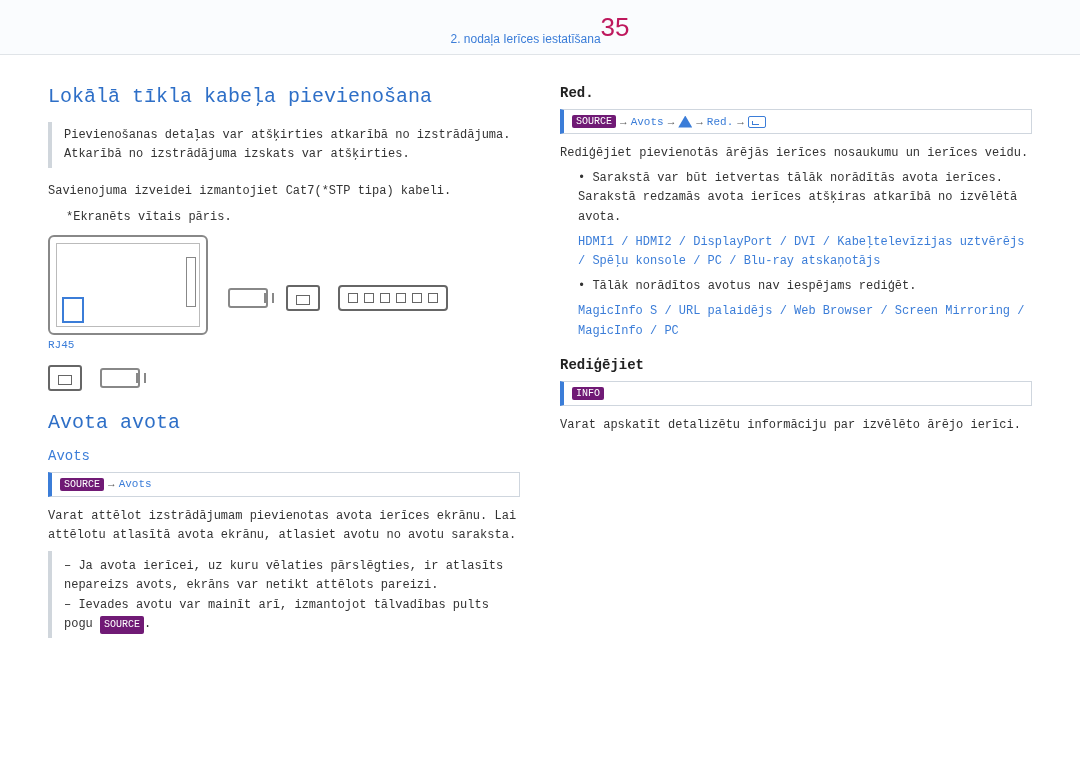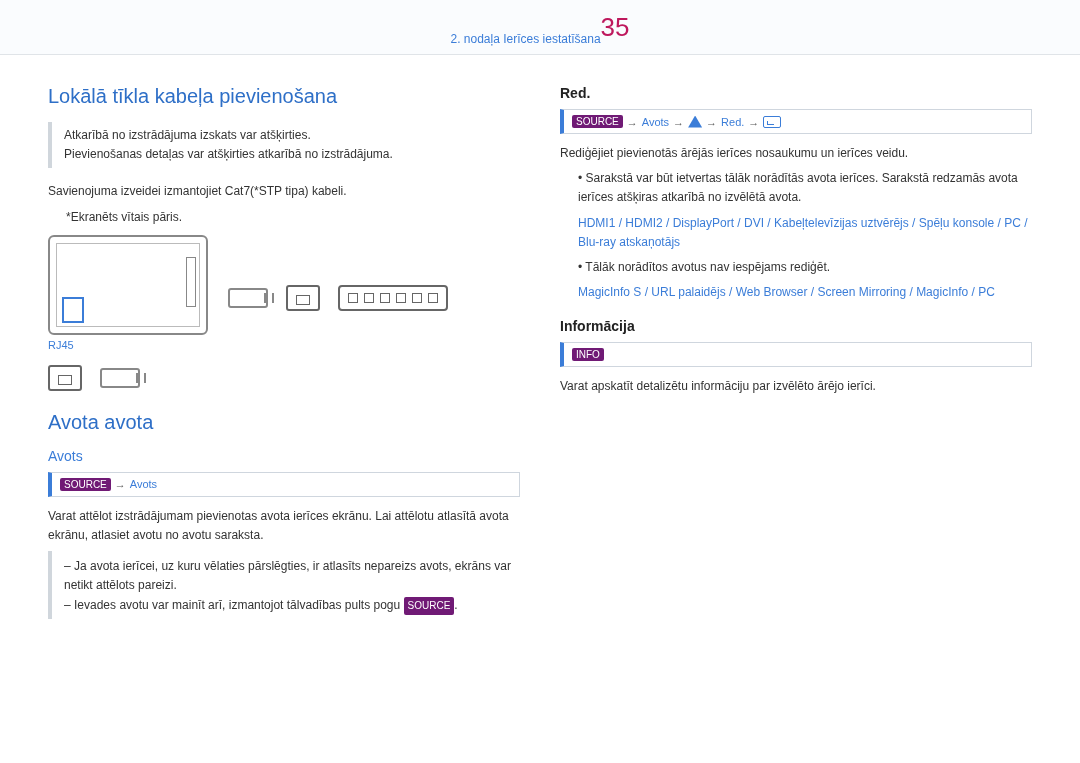--- a/index.html
+++ b/index.html
@@ -27,20 +27,21 @@
   }
   .page-number {
     color: #be185d;
     font-size: 26px;
     font-weight: 400;
   }
   .content {
     display: flex;
     padding: 30px 48px 0 48px;
     gap: 40px;
+    font-family: Liberation Mono, monospace;
   }
   .col {
     flex: 1;
     min-width: 0;
   }
   h1 {
     color: #2e6fc7;
     font-size: 20px;
     font-weight: 500;
     margin-bottom: 14px;
@@ -205,22 +206,22 @@
   <span class="chapter-label">2. nodaļa Ierīces iestatīšana</span>
   <span class="page-number">35</span>
 </div>
 
 <div class="content">
 
   <div class="col">
     <h1>Lokālā tīkla kabeļa pievienošana</h1>
 
     <div class="note-box">
+      <div>Pievienošanas detaļas var atšķirties atkarībā no izstrādājuma.</div>
       <div>Atkarībā no izstrādājuma izskats var atšķirties.</div>
-      <div>Pievienošanas detaļas var atšķirties atkarībā no izstrādājuma.</div>
     </div>
 
     <p>Savienojuma izveidei izmantojiet Cat7(*STP tipa) kabeli.</p>
     <p class="indent-block">*Ekranēts vītais pāris.</p>
 
     <div class="diagram-area">
       <div>
         <div class="device-box">
           <div class="device-inner"></div>
           <div class="device-port"></div>
@@ -286,21 +287,21 @@
 
     <p>Rediģējiet pievienotās ārējās ierīces nosaukumu un ierīces veidu.</p>
 
     <div class="indent-block">
       <p>• <span>Sarakstā var būt ietvertas tālāk norādītās avota ierīces. Sarakstā redzamās avota ierīces atšķiras atkarībā no izvēlētā avota.</span></p>
       <p class="blue-text" id="srclist1">HDMI1 / HDMI2 / DisplayPort / DVI / Kabeļtelevīzijas uztvērējs / Spēļu konsole / PC / Blu-ray atskaņotājs</p>
       <p>• <span>Tālāk norādītos avotus nav iespējams rediģēt.</span></p>
       <p class="blue-text" id="srclist2">MagicInfo S / URL palaidējs / Web Browser / Screen Mirroring / MagicInfo / PC</p>
     </div>
 
-    <h2 class="black" style="margin-top:16px;">Informācija</h2>
+    <h2 class="black" style="margin-top:16px;">Rediģējiet</h2>
 
     <div class="path-box">
       <span class="badge">INFO</span>
     </div>
 
     <p>Varat apskatīt detalizētu informāciju par izvēlēto ārējo ierīci.</p>
   </div>
 
 </div>
 

